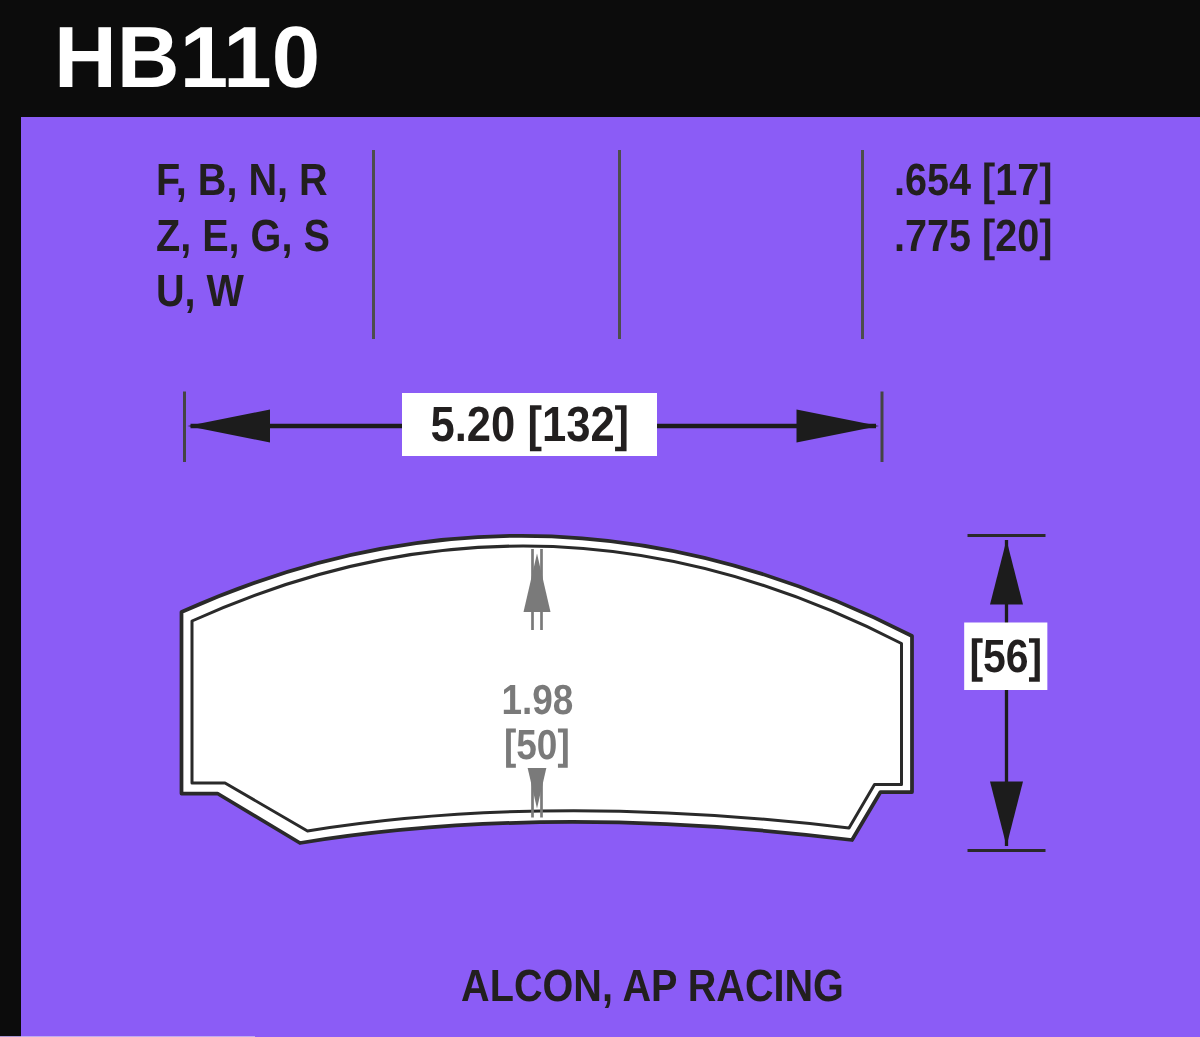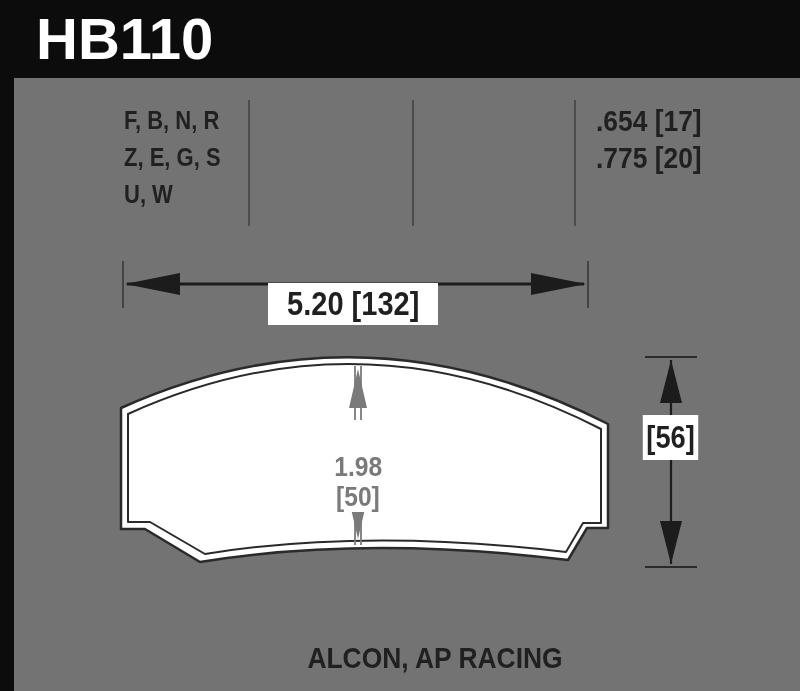--- a/index.html
+++ b/index.html
@@ -1,43 +1,43 @@
 <!DOCTYPE html>
 <html><head>
 <meta charset="utf-8">
 <style>
   html,body{margin:0;padding:0;background:#e9e9e9;}
   #stage{
-    position:relative;width:800px;height:691px;background:#737373;overflow:hidden;
+    position:relative;width:800px;height:691px;background:#8b5cf6;overflow:hidden;
     font-family:"Liberation Sans",sans-serif;font-weight:700;color:#221f1f;
   }
   .abs{position:absolute;}
   
   #header-bar{left:0;top:0;width:800px;height:78px;background:#0c0c0c;}
   #left-border{left:0;top:0;width:14px;height:691px;background:#0c0c0c;}
   #part-number{
     left:36px;top:-2px;height:78px;line-height:82px;
     font-size:58px;color:#ffffff;letter-spacing:0px;white-space:nowrap;
   }
   
   .condL{transform:scaleX(0.88);transform-origin:0 50%;display:inline-block;white-space:nowrap;}
   .condC{transform:scaleX(0.88);transform-origin:50% 50%;display:inline-block;white-space:nowrap;}
   
-  #compound-codes{left:124px;top:102px;font-size:25px;line-height:37px;}
+  #compound-codes{left:104px;top:102px;font-size:30px;line-height:37px;}
   #thickness-values{left:584px;top:102px;font-size:30px;line-height:37px;margin-left:12px;}
   .divider{width:2px;background:#4d4d4d;top:100px;height:126px;}
   
   .dim-label-row{display:flex;justify-content:center;align-items:center;}
   .whitebox{background:#ffffff;}
   #width-dimension-label{left:153px;top:262px;width:400px;font-size:33px;line-height:42px;}
   #pad-center-dimension-label{left:298px;top:420px;width:120px;font-size:28px;line-height:30px;color:#7a7a7a;text-align:center;margin-top:32px;}
   #pad-center-dimension-label .whitebox{padding:0 5px;}
   #overall-height-label{left:611px;top:415px;width:120px;font-size:31px;line-height:45px;text-align:center;}
   #overall-height-label .whitebox{padding:0 4px;}
-  #width-dimension-label .whitebox{padding:0 10px;margin-top:21px;}
+  #width-dimension-label .whitebox{padding:0 10px;}
   #applications-footer{left:14px;top:641px;width:786px;text-align:center;font-size:30px;line-height:34px;padding-left:28px;}
   svg{position:absolute;left:0;top:0;}
 </style>
 </head>
 <body>
 
 <div id="stage">
 
   <div class="abs" id="header-bar"></div>
   <div class="abs" id="left-border"></div>

